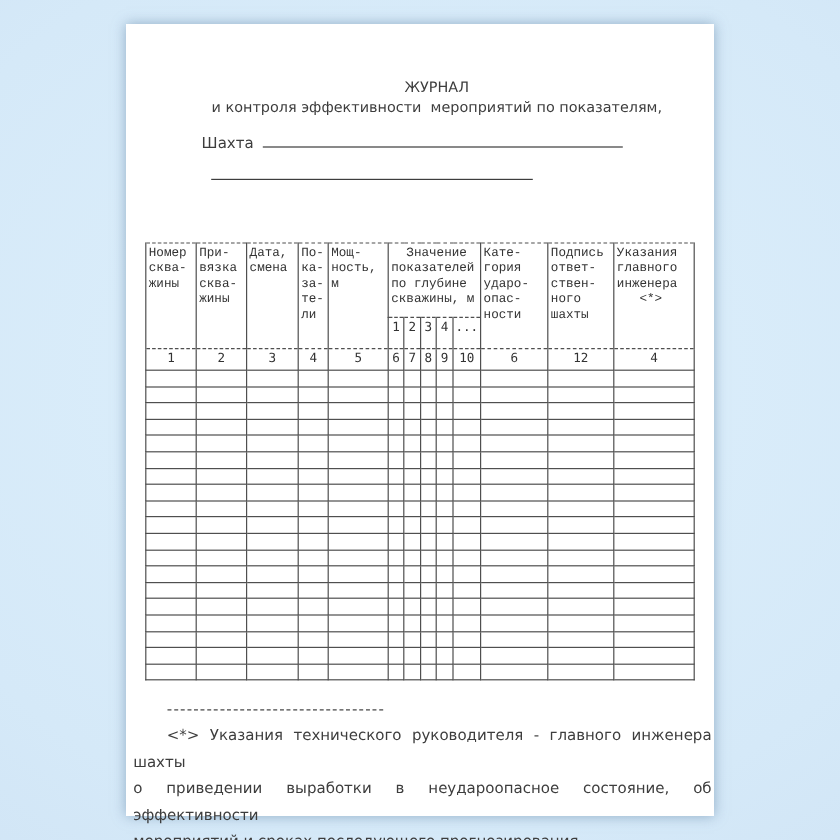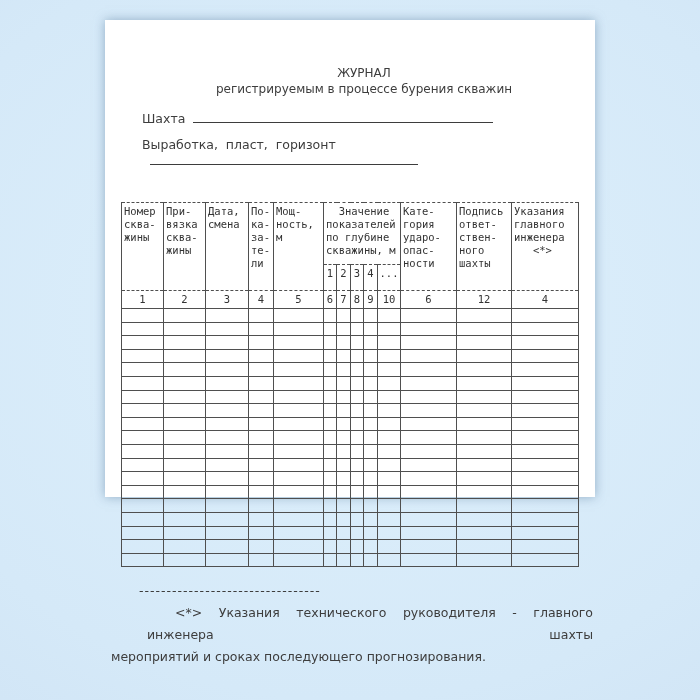--- a/index.html
+++ b/index.html
@@ -2,80 +2,80 @@
 <html><head>
 <meta charset="utf-8">
 <style>
   html,body{margin:0;padding:0;}
   .canvas{
     position:relative;width:700px;height:700px;overflow:hidden;
     background:radial-gradient(ellipse 120% 100% at 50% 45%, #def0fc 0%, #d5e9f8 55%, #cbdff2 100%);
     font-family:"DejaVu Sans","Liberation Sans",sans-serif;
   }
   .page{
-    position:absolute;left:105px;top:20px;width:490px;height:477px;
+    position:absolute;left:105px;top:20px;width:490px;height:660px;
     background:#ffffff;color:#3d3d3d;
     box-shadow:0 0 10px rgba(108,140,170,0.65);
   }
   .title-block{padding:46px 18px 0 46px;text-align:center;font-size:12px;line-height:15.5px;}
   .title-line{white-space:pre-wrap;}
   .fields{margin:13px 0 0 37px;font-size:12.5px;}
-  .field-row{margin-top:6px;height:21px;white-space:nowrap;}
+  .field-row{margin-top:6px;height:21px;white-space:nowrap;margin-left:26px;}
   .field-label{white-space:pre-wrap;}
   .fill-line{display:inline-block;border-bottom:1px solid #3d3d3d;height:12px;margin-left:8px;}
   .fill-line.w1{width:300px;}
   .fill-line.w2{width:268px;}
 
   table.journal{
     position:absolute;left:16px;top:182px;
     border-collapse:collapse;table-layout:fixed;width:457px;
     font-family:"DejaVu Sans Mono","Liberation Mono",monospace;
     font-size:10.5px;color:#333333;
   }
   table.journal td{border:1px solid #4f4f4f;padding:0;overflow:hidden;}
   tr.hdr1{height:62px;}
   tr.hdr2{height:26px;}
   tr.numrow{height:18px;}
   tr.hdr1 td{
     vertical-align:top;padding:2px 12px 0 2px;line-height:13px;white-space:pre;
-    border-top-style:dashed;border-bottom-style:dashed;
+    border-top-style:dashed;border-bottom-style:dashed;font-family:Liberation Mono, monospace;
   }
   tr.hdr2 td{
     vertical-align:top;text-align:center;padding-top:2px;line-height:13px;
     border-top-style:dashed;border-bottom-style:dashed;
   }
   tr.numrow td{
     text-align:center;vertical-align:middle;padding-bottom:1px;
     border-top-style:dashed;
   }
   tr.bodyrow td{height:12.6px;}
 
   .footnote{position:absolute;left:6px;top:564px;width:482px;font-size:12.5px;color:#3d3d3d;}
   .fn-sep{margin-left:28px;line-height:14px;letter-spacing:1px;margin-bottom:4px;white-space:pre;}
   .fn-line{line-height:22px;}
-  .fn-just{text-align:justify;text-align-last:justify;margin-left:36px;}
+  .fn-just{text-align:justify;text-align-last:justify;}
   .fn-indent{text-indent:28px;}
 </style>
 </head>
 <body>
 
 <div class="canvas">
   <div class="page">
 
     <div class="title-block">
       <div class="title-line">ЖУРНАЛ</div>
-      <div class="title-line">регистрируемым в процессе бурения скважин</div>
+      <div class="title-line">и контроля эффективности  мероприятий по показателям,</div>
     </div>
 
     <div class="fields">
       <div class="field-row">
         <span class="field-label">Шахта</span><span class="fill-line w1"></span>
       </div>
       <div class="field-row">
-        <span class="field-label">Выработка,  пласт,  горизонт</span><span class="fill-line w2"></span>
+        <span class="fill-line w2"></span>
       </div>
     </div>
 
     <table class="journal">
       <colgroup>
         <col style="width:42px">
           <col style="width:42px">
           <col style="width:43px">
           <col style="width:25px">
           <col style="width:50px">
@@ -432,17 +432,18 @@
             <td></td>
             <td></td>
             <td></td>
           </tr>
         </tbody>
     </table>
 
     <div class="footnote">
       <div class="fn-sep">---------------------------------</div>
       <div class="fn-line fn-just fn-indent">&lt;*&gt; Указания технического руководителя - главного инженера шахты</div>
+      <div class="fn-line fn-just">о приведении выработки в неудароопасное состояние, об эффективности</div>
       <div class="fn-line">мероприятий и сроках последующего прогнозирования.</div>
     </div>
 
   </div>
 </div>
 
 </body></html>

